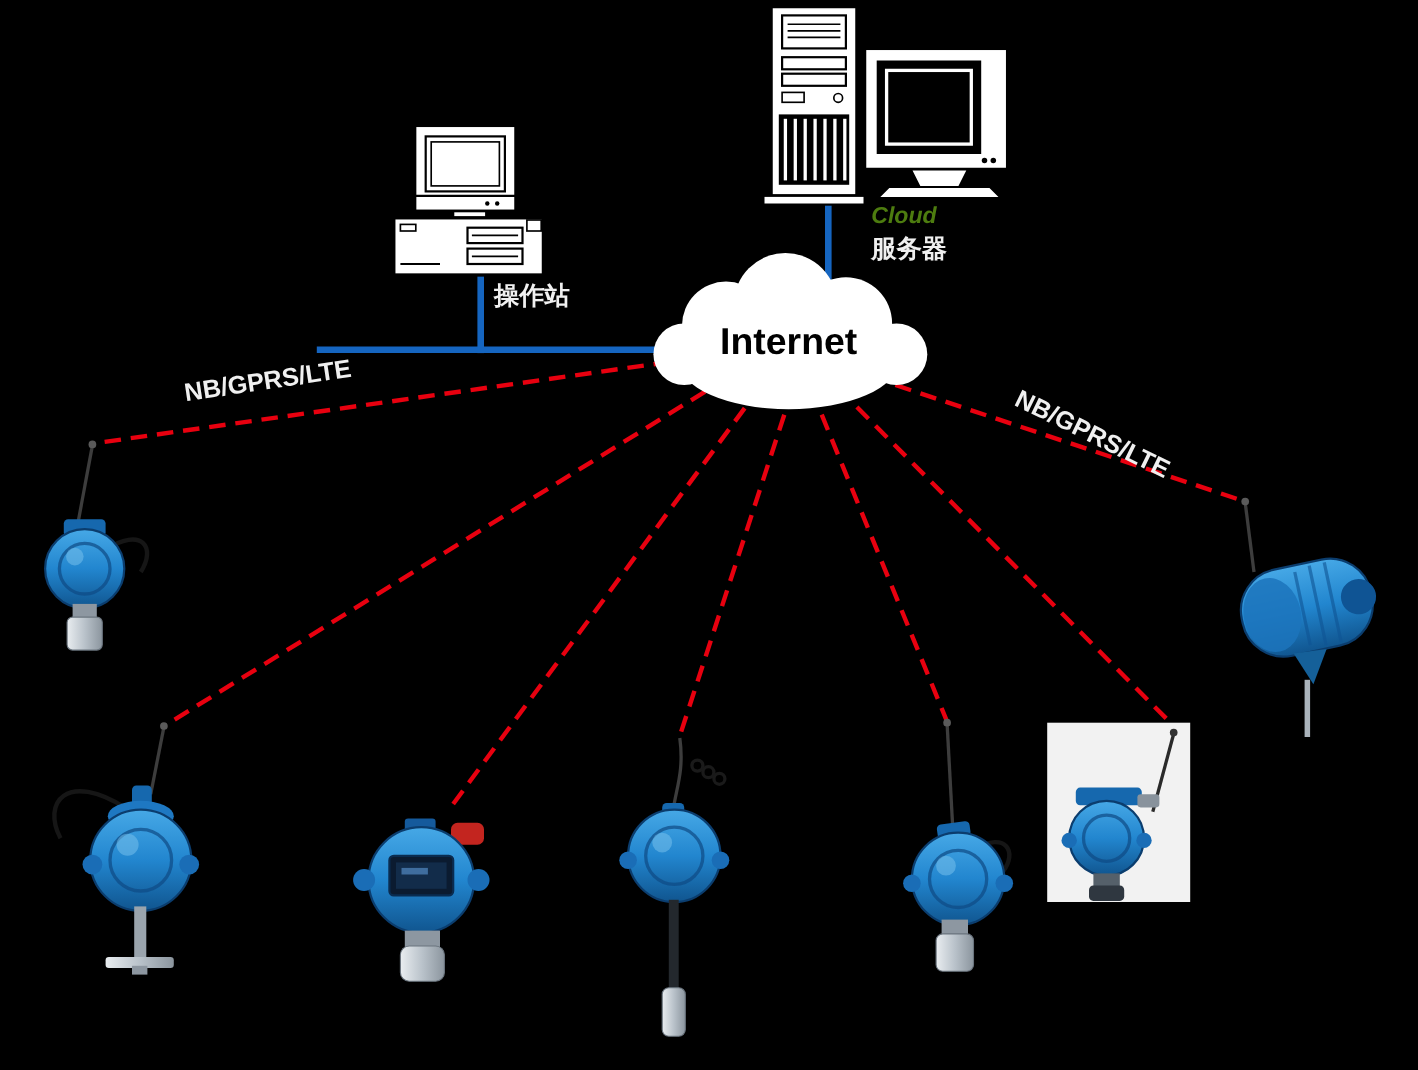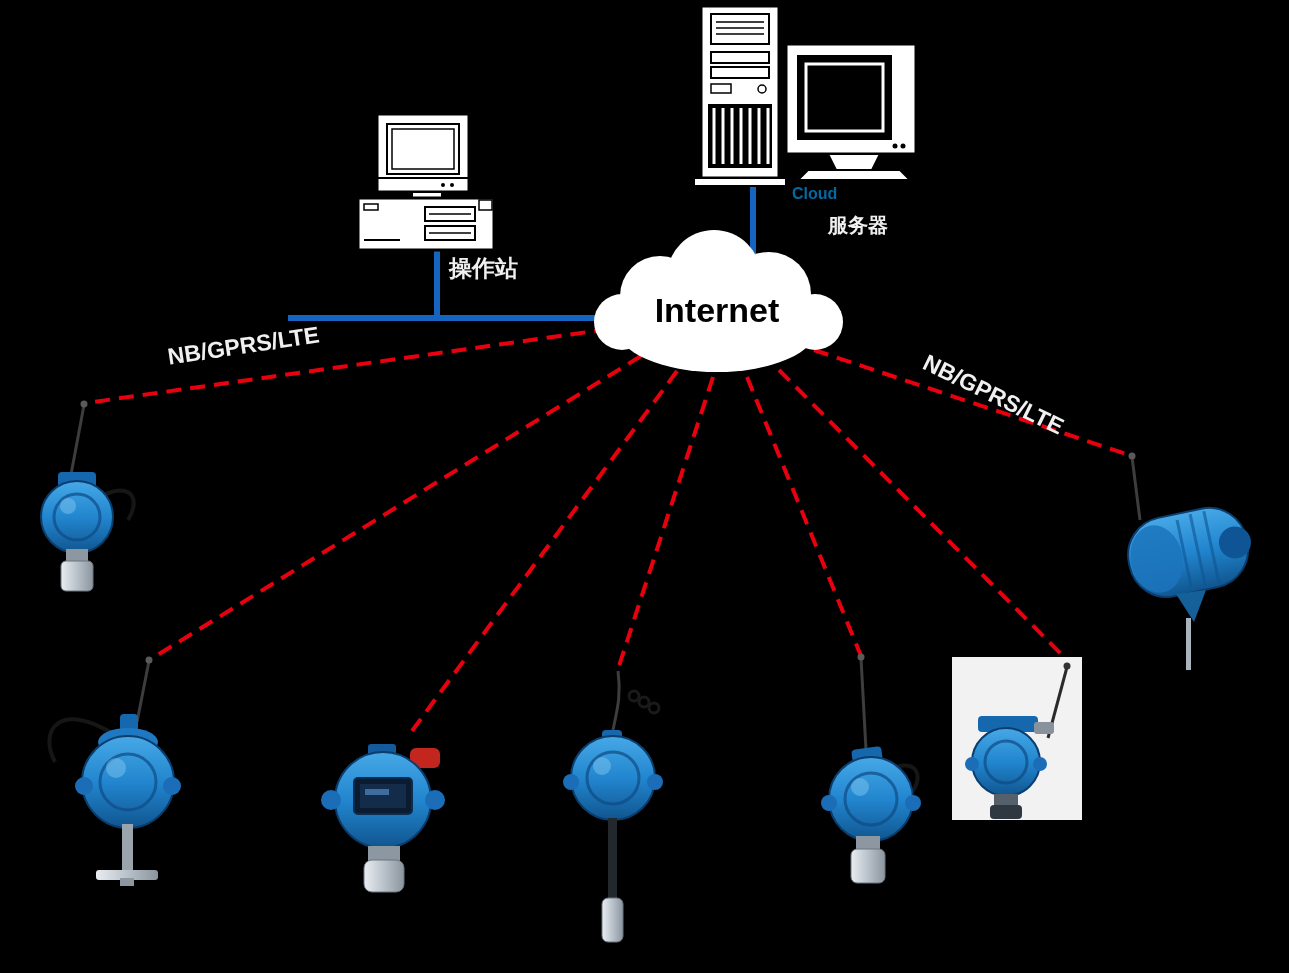--- a/index.html
+++ b/index.html
@@ -19,22 +19,22 @@
     font-family:"Liberation Sans",sans-serif;
     font-size:34px;font-weight:bold;
   }
   .label{
     position:absolute;
     color:var(--label-text,#f0f0f0);
     font-weight:bold;
     white-space:nowrap;
     line-height:1.1;
   }
-  .lbl-cloud1{left:792px;top:185px;font-size:16px;color:#0369a1;}
-  .lbl-cloud2{left:828px;top:214px;font-size:20px;}
+  .lbl-cloud1{left:792px;top:185px;font-size:21px;color:#4d7c0f;font-style:italic;}
+  .lbl-cloud2{left:792px;top:214px;font-size:23px;}
   .lbl-station{left:449px;top:256px;font-size:23px;}
   .lbl-nb-left{left:166px;top:345px;font-size:23px;transform:rotate(-8.5deg);transform-origin:left top;}
   .lbl-nb-right{left:930px;top:350px;font-size:23px;transform:rotate(26deg);transform-origin:left top;}
   .antenna{stroke:#3d3d3d;stroke-width:3;fill:none;}
   .antenna-tip{fill:#5a5a5a;}
   .cable{stroke:#161616;stroke-width:4;fill:none;}
   .ring{fill:none;stroke:#0e4a84;stroke-width:3;opacity:.7;}
   .hl{fill:#7cc4ee;opacity:.5;}
   .ear{fill:#1a6db6;}
 </style>

